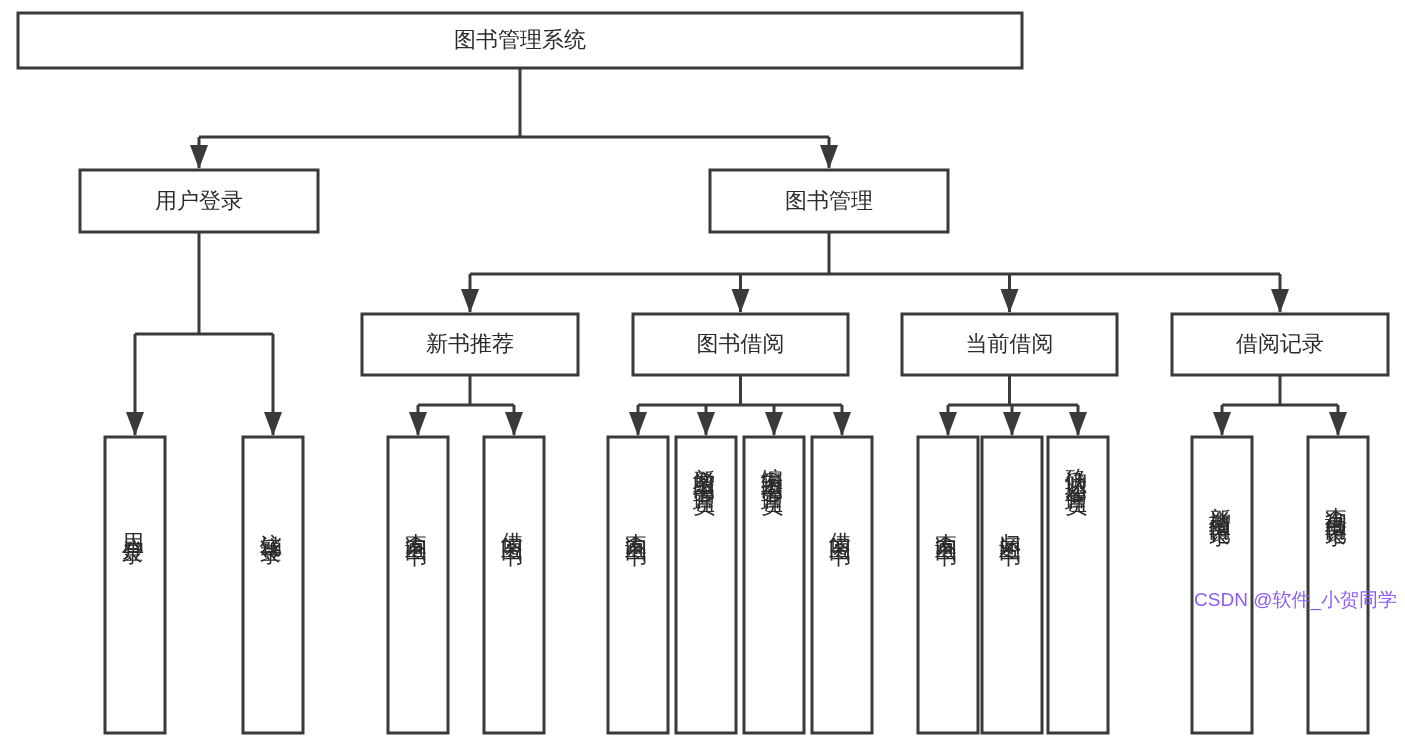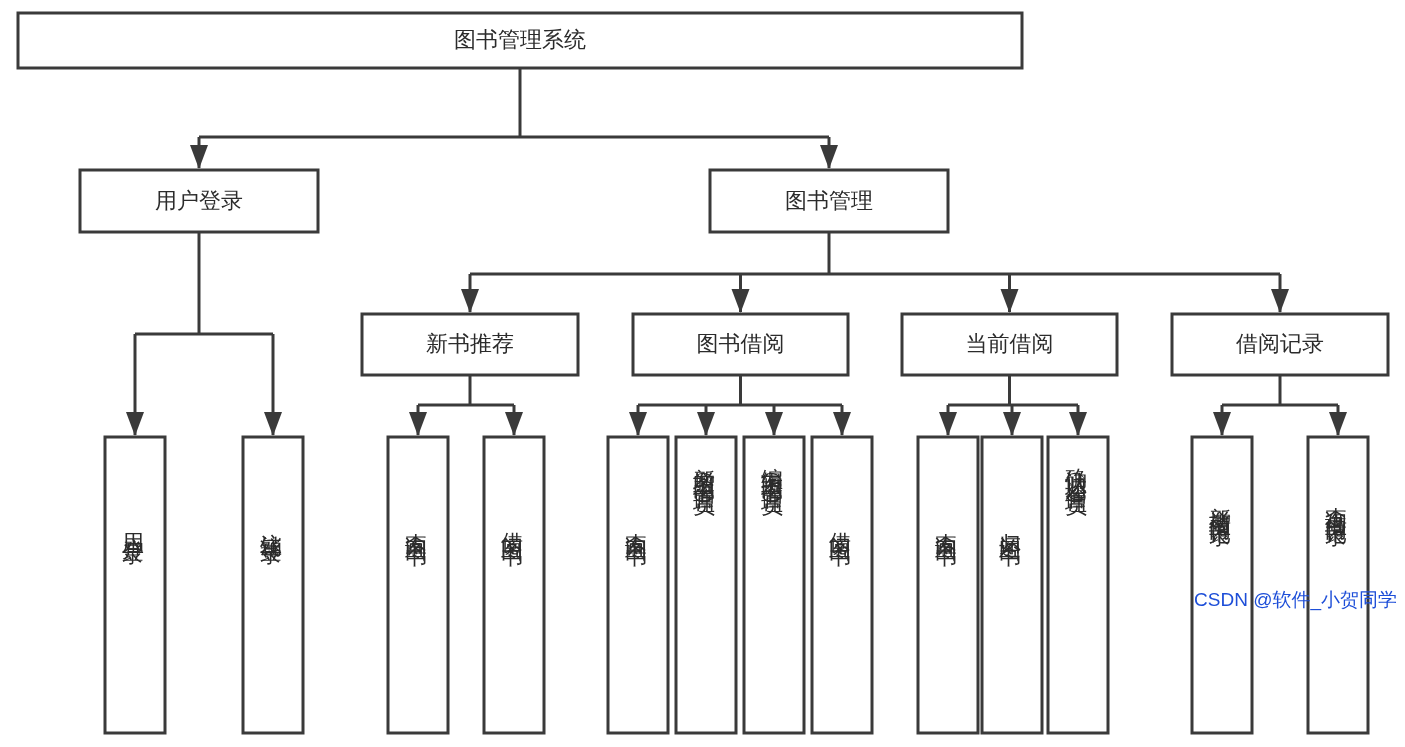--- a/index.html
+++ b/index.html
@@ -59,21 +59,21 @@
     white-space: nowrap;
     text-align: left;
     pointer-events: none;
   }
   .watermark {
     position: absolute;
     right: 8px;
     bottom: 4px;
     font-family: "Liberation Sans", "DejaVu Sans", sans-serif;
     font-size: 19px;
-    color: #1d4ed8;
+    color: #8b5cf6;
     white-space: nowrap;
   }
 </style>
 </head>
 <body>
 
 <div id="diagram-root">
 
   <svg id="tree-svg" viewBox="0 0 1405 747" xmlns="http://www.w3.org/2000/svg">
     <g id="connectors-layer">

